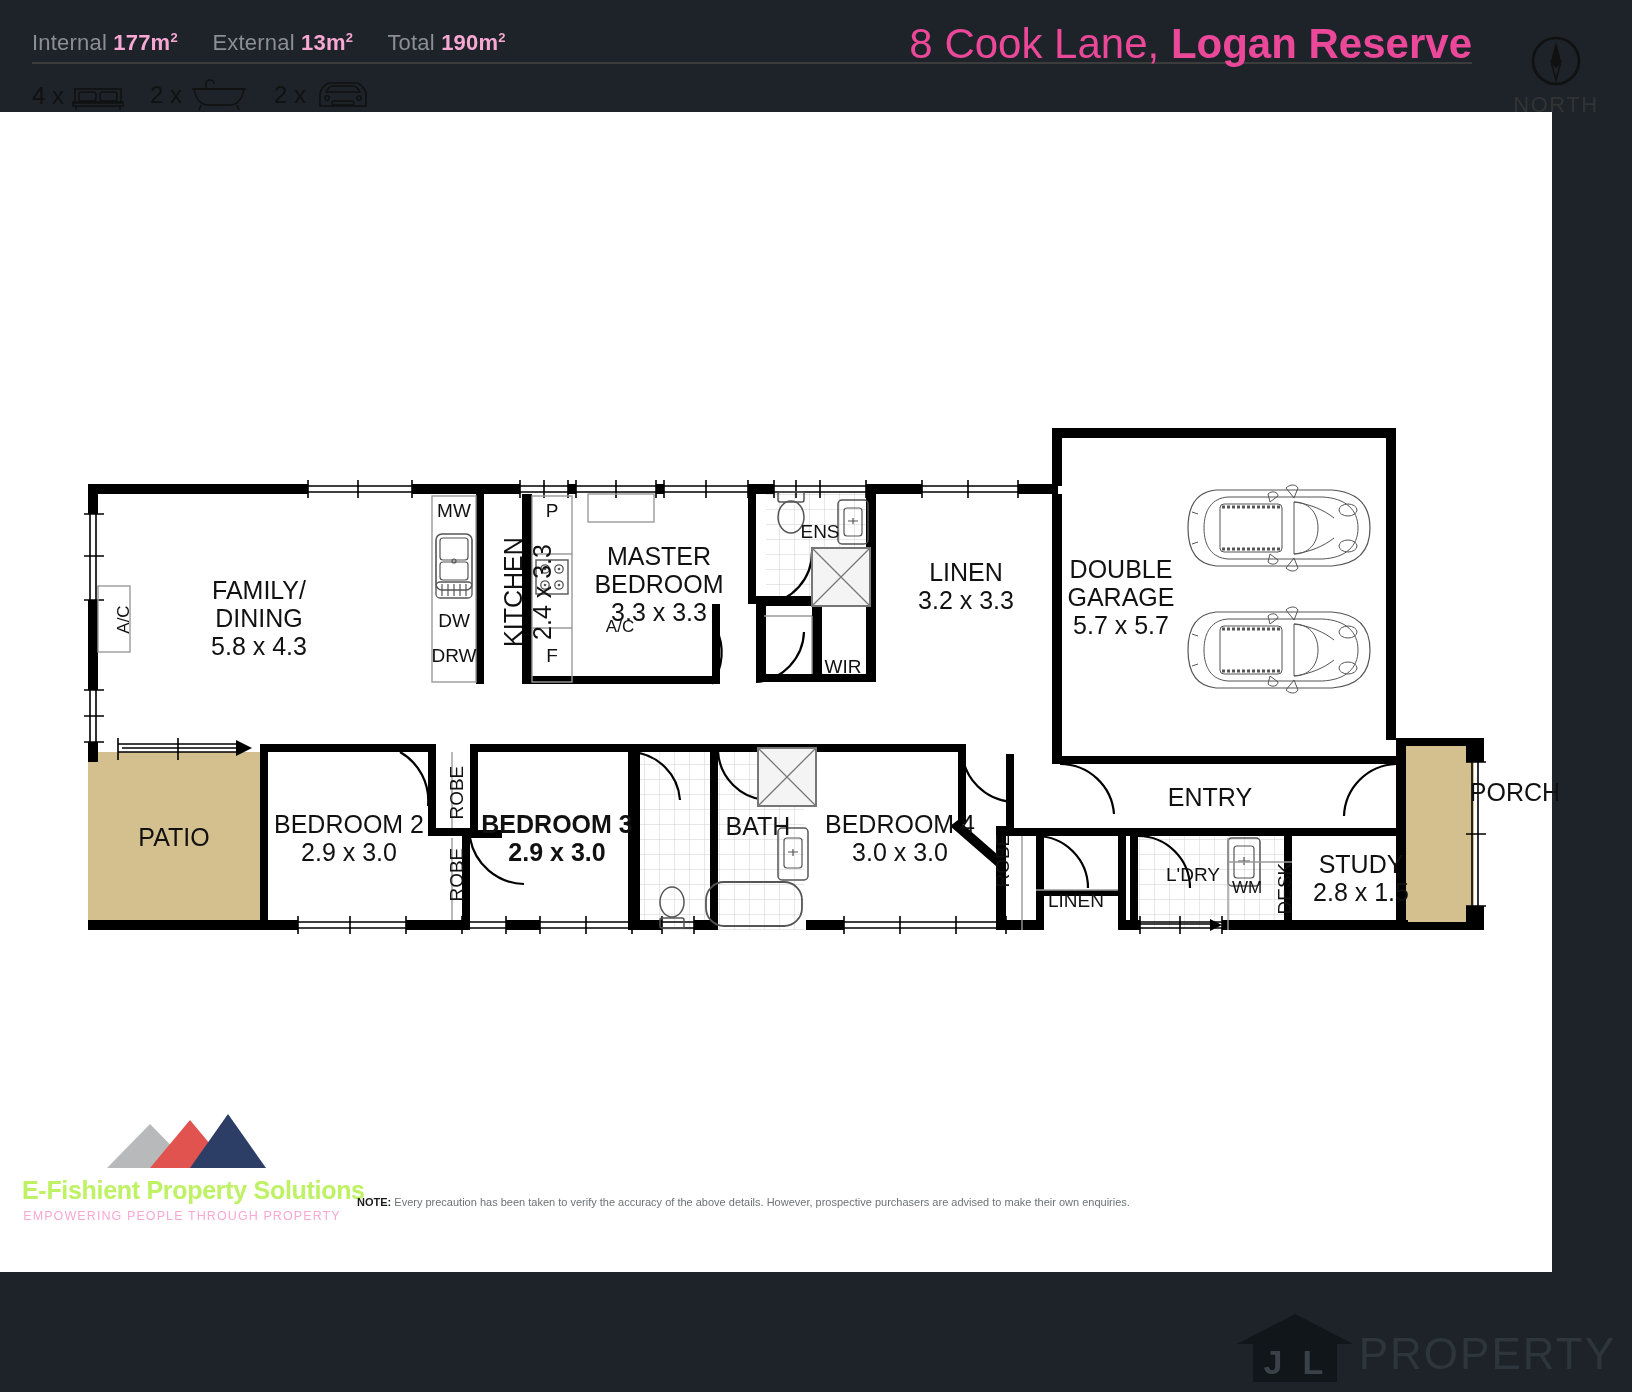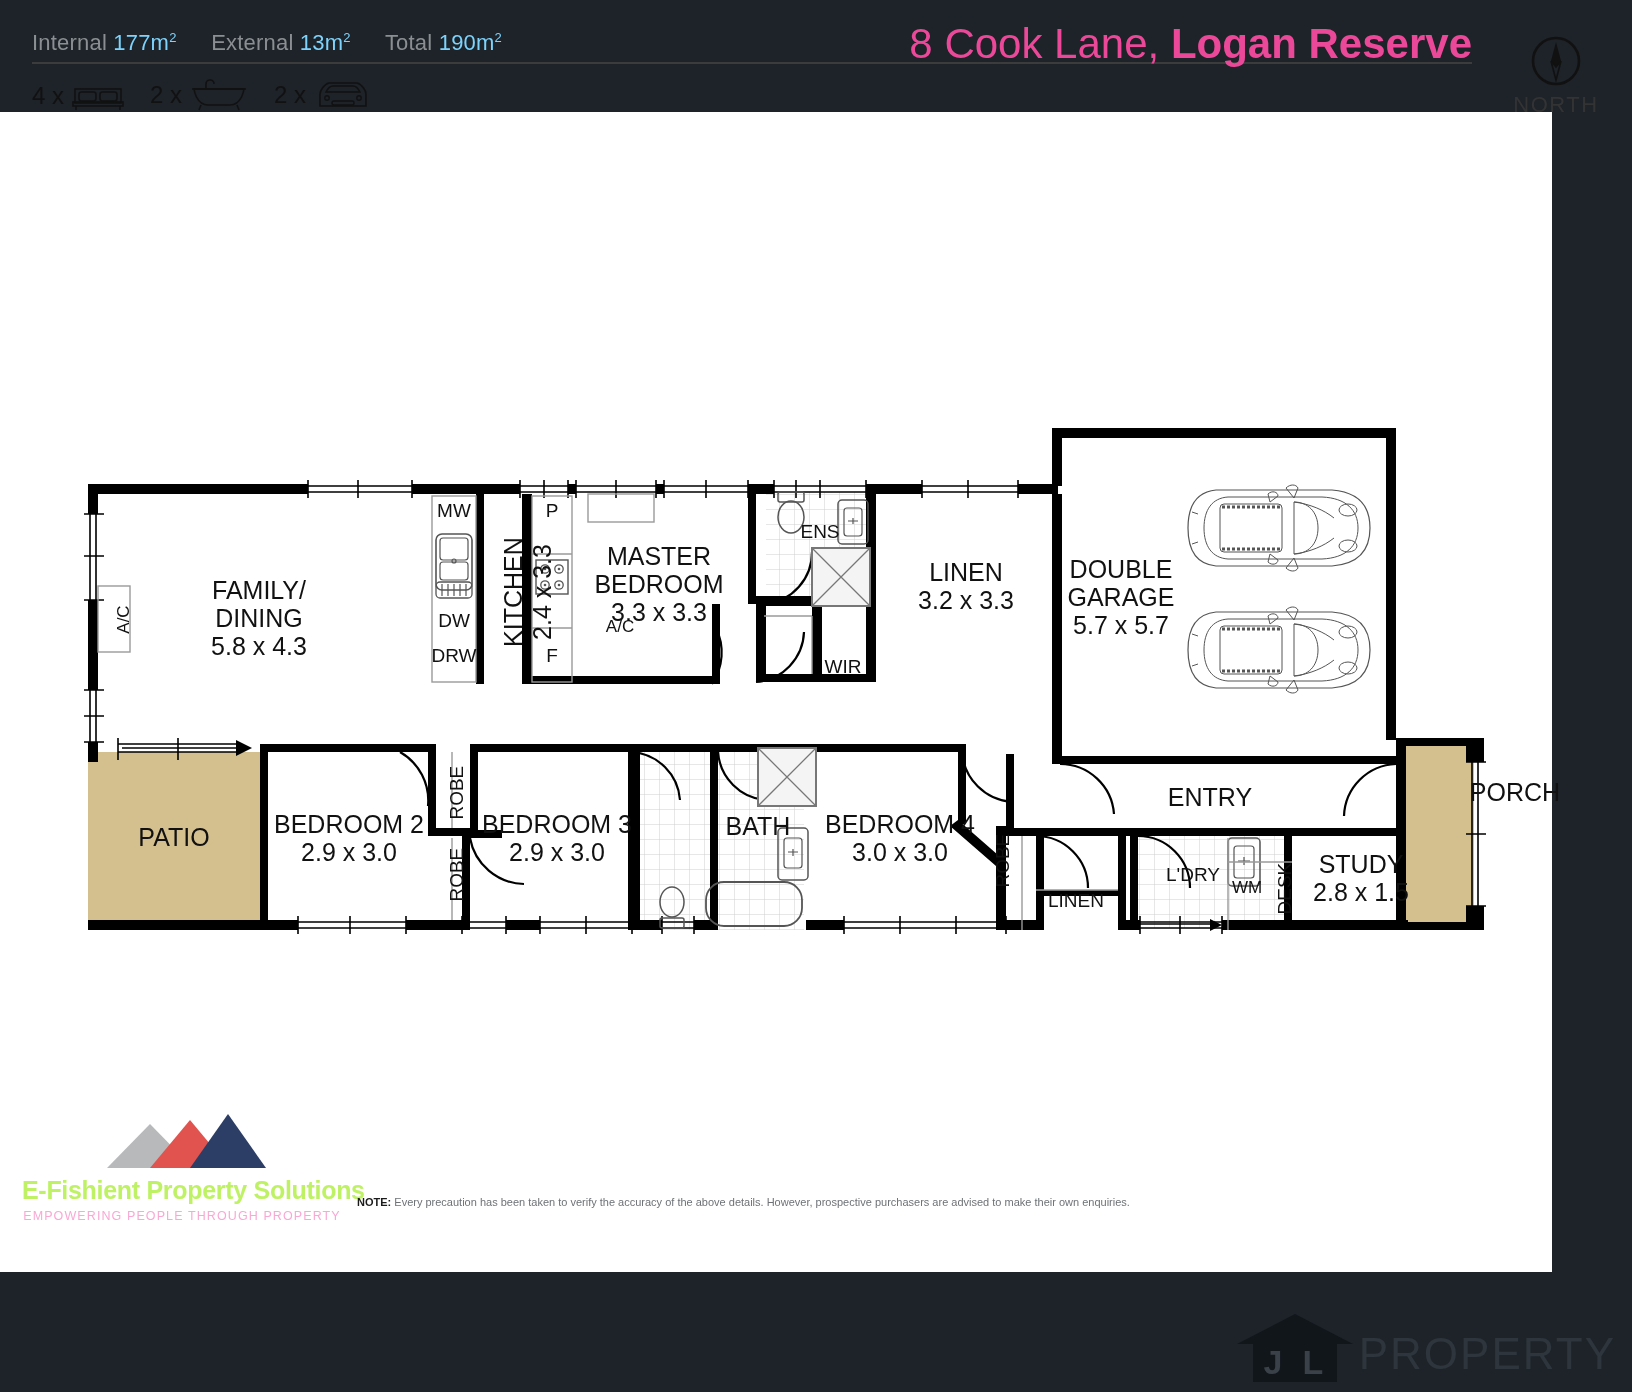--- a/index.html
+++ b/index.html
@@ -20,21 +20,21 @@
     width:1552px; height:1160px;
     background:#ffffff;
   }
 
   
   .hdr-areas {
     position:absolute; left:32px; top:30px;
     font-size:22px; color:#8b8f93; letter-spacing:.2px;
     white-space:nowrap;
   }
-  .hdr-areas b { color:#7dd3fc; font-weight:normal; }
+  .hdr-areas b { color:#f9a8d4; font-weight:bold; }
   .hdr-areas sup { font-size:13px; }
   .hdr-areas .gap { display:inline-block; width:22px; }
 
   .hdr-rule {
     position:absolute; left:32px; top:62px;
     width:1440px; height:2px; background:#3c3c3c;
   }
 
   .hdr-title {
     position:absolute; right:160px; top:20px;
@@ -496,21 +496,21 @@
   <div class="lbl rm-name" style="left:120px; top:823px; width:108px;">PATIO</div>
   <div class="lbl rm-name" style="left:1468px; top:778px; width:94px;">PORCH</div>
 
   <div class="lbl rm-name" style="left:268px; top:810px; width:162px;">
     <div>BEDROOM 2</div>
     <div class="rm-dim">2.9 x 3.0</div>
   </div>
   <div class="lbl sm rot" style="left:424px; top:782px; width:66px;">ROBE</div>
   <div class="lbl sm rot" style="left:424px; top:864px; width:66px;">ROBE</div>
 
-  <div class="lbl rm-name" style="left:478px; top:810px; width:158px;">
+  <div class="lbl rm-name" style="left:478px; top:810px; width:158px;font-weight:bold;">
     <div>BEDROOM 3</div>
     <div class="rm-dim">2.9 x 3.0</div>
   </div>
 
   <div class="lbl rm-name" style="left:718px; top:812px; width:80px;">BATH</div>
 
   <div class="lbl rm-name" style="left:820px; top:810px; width:160px;">
     <div>BEDROOM 4</div>
     <div class="rm-dim">3.0 x 3.0</div>
   </div>

